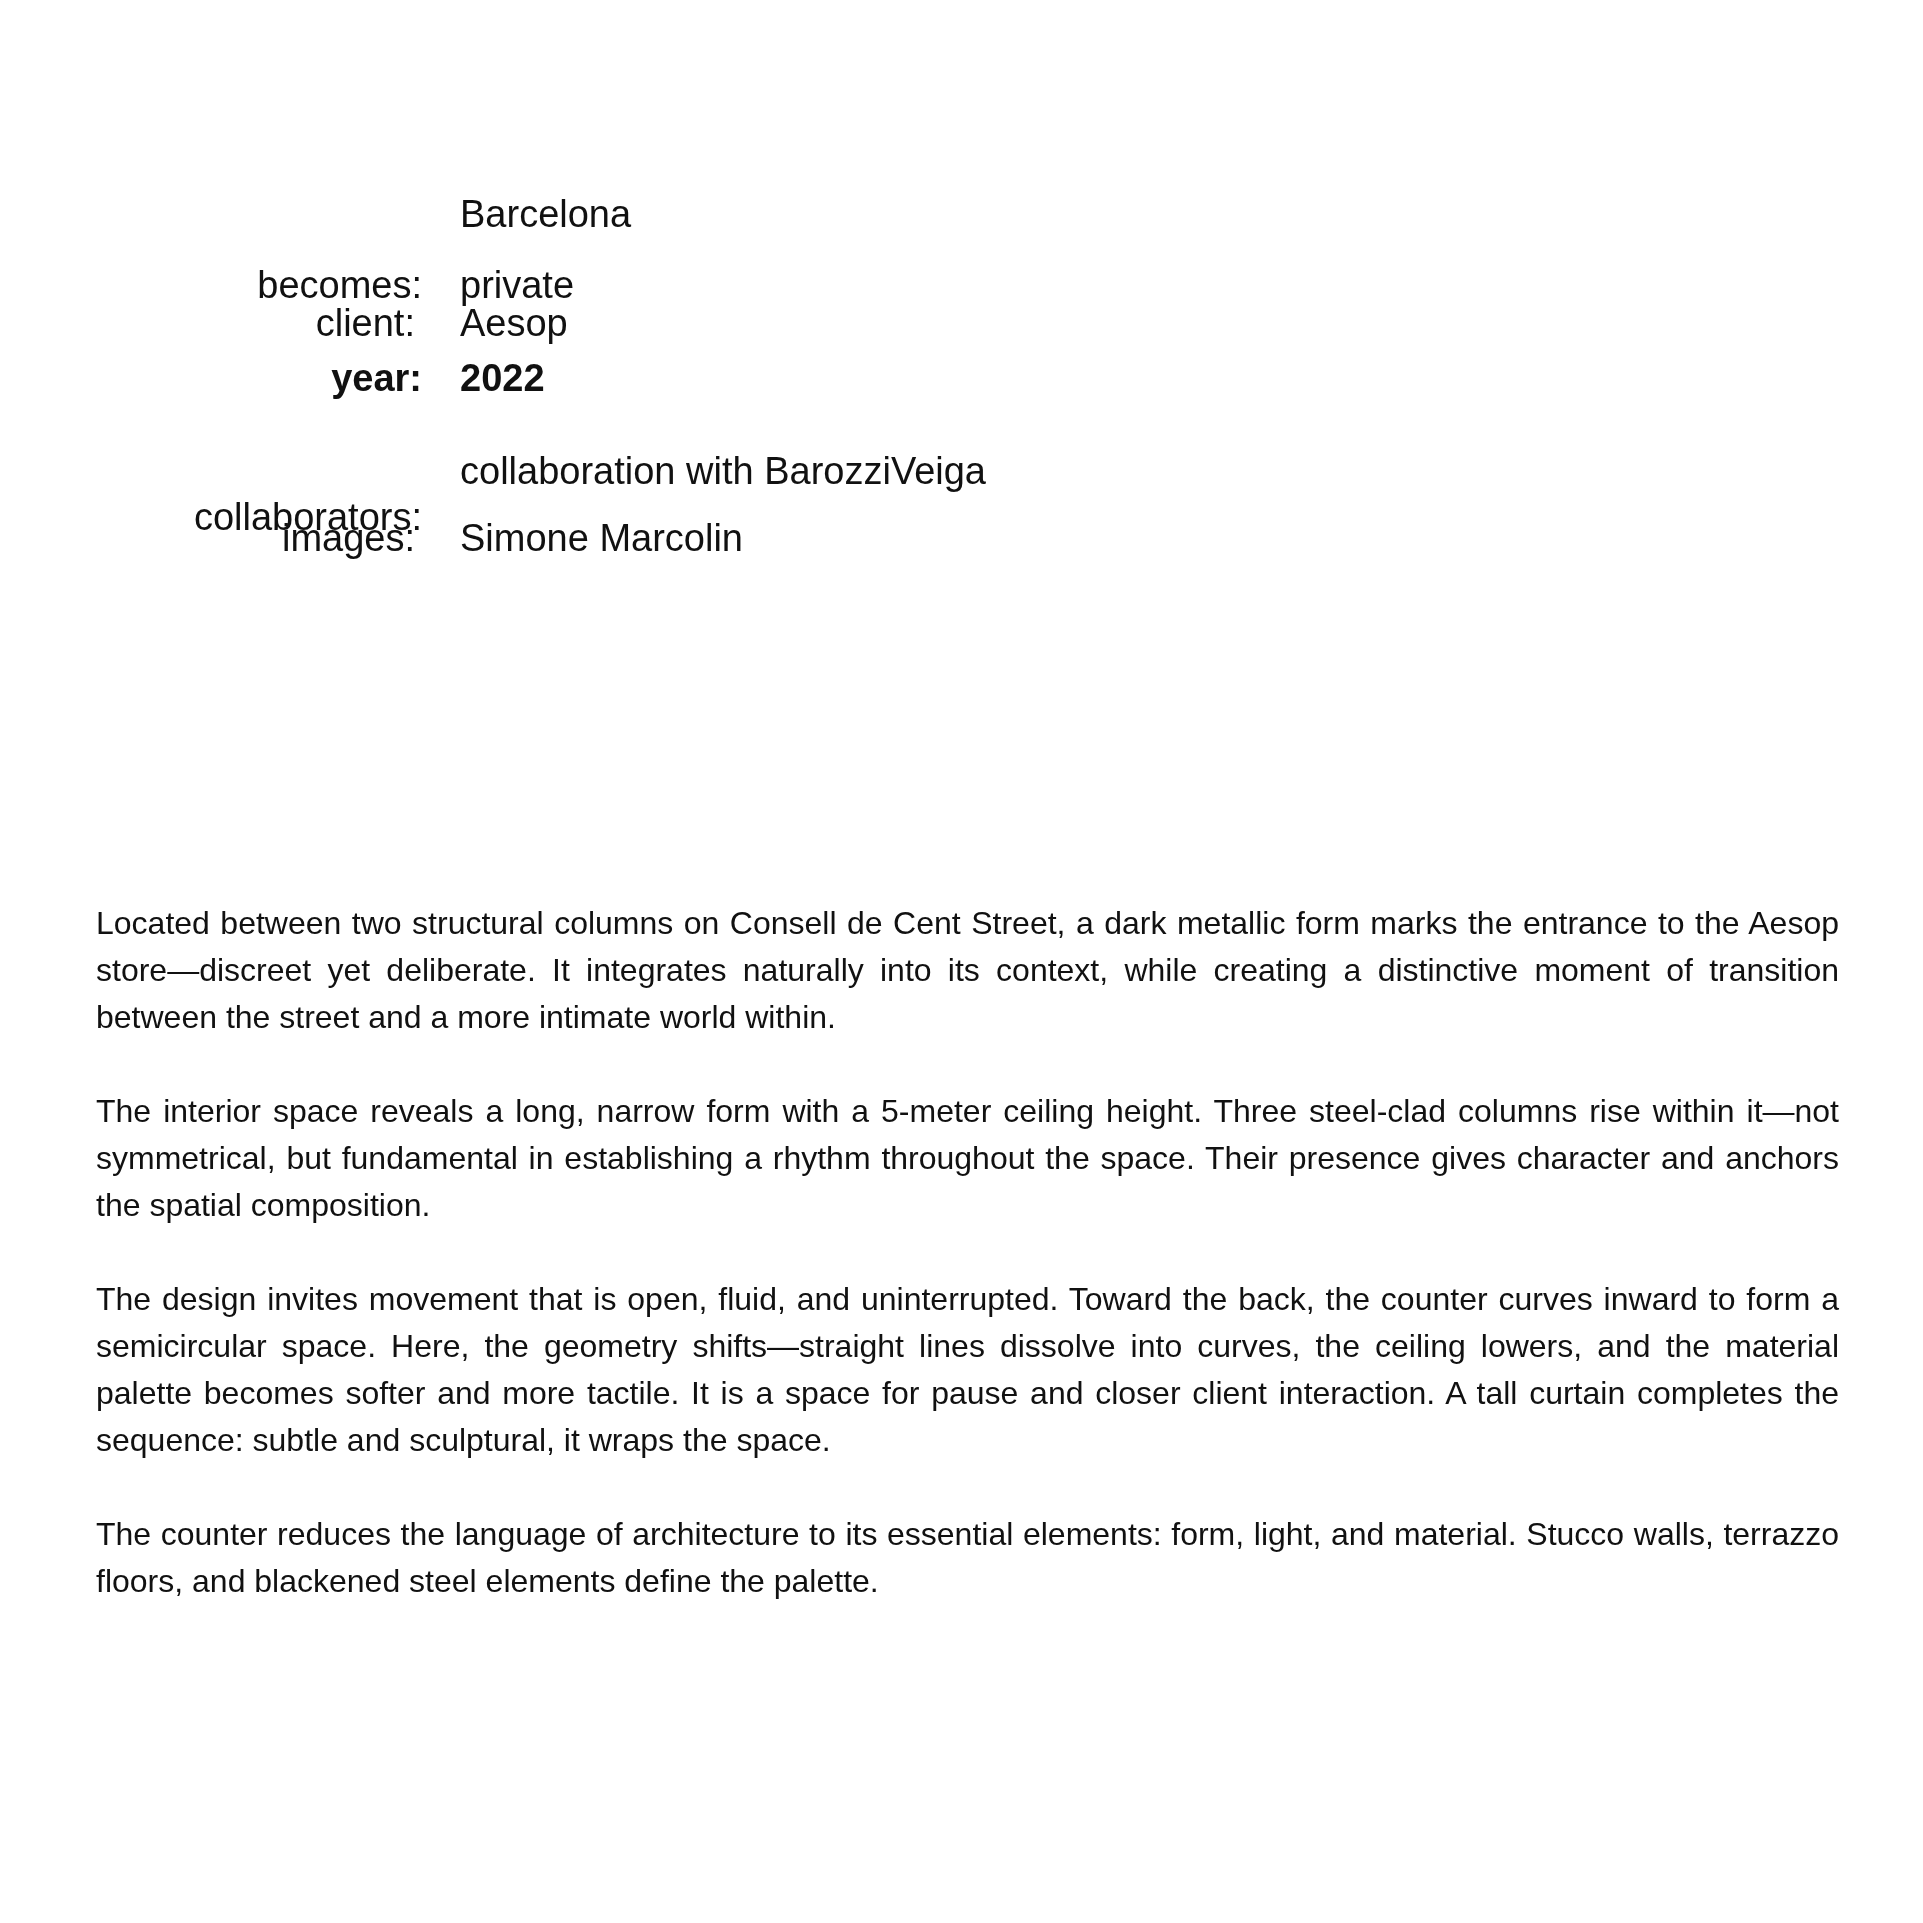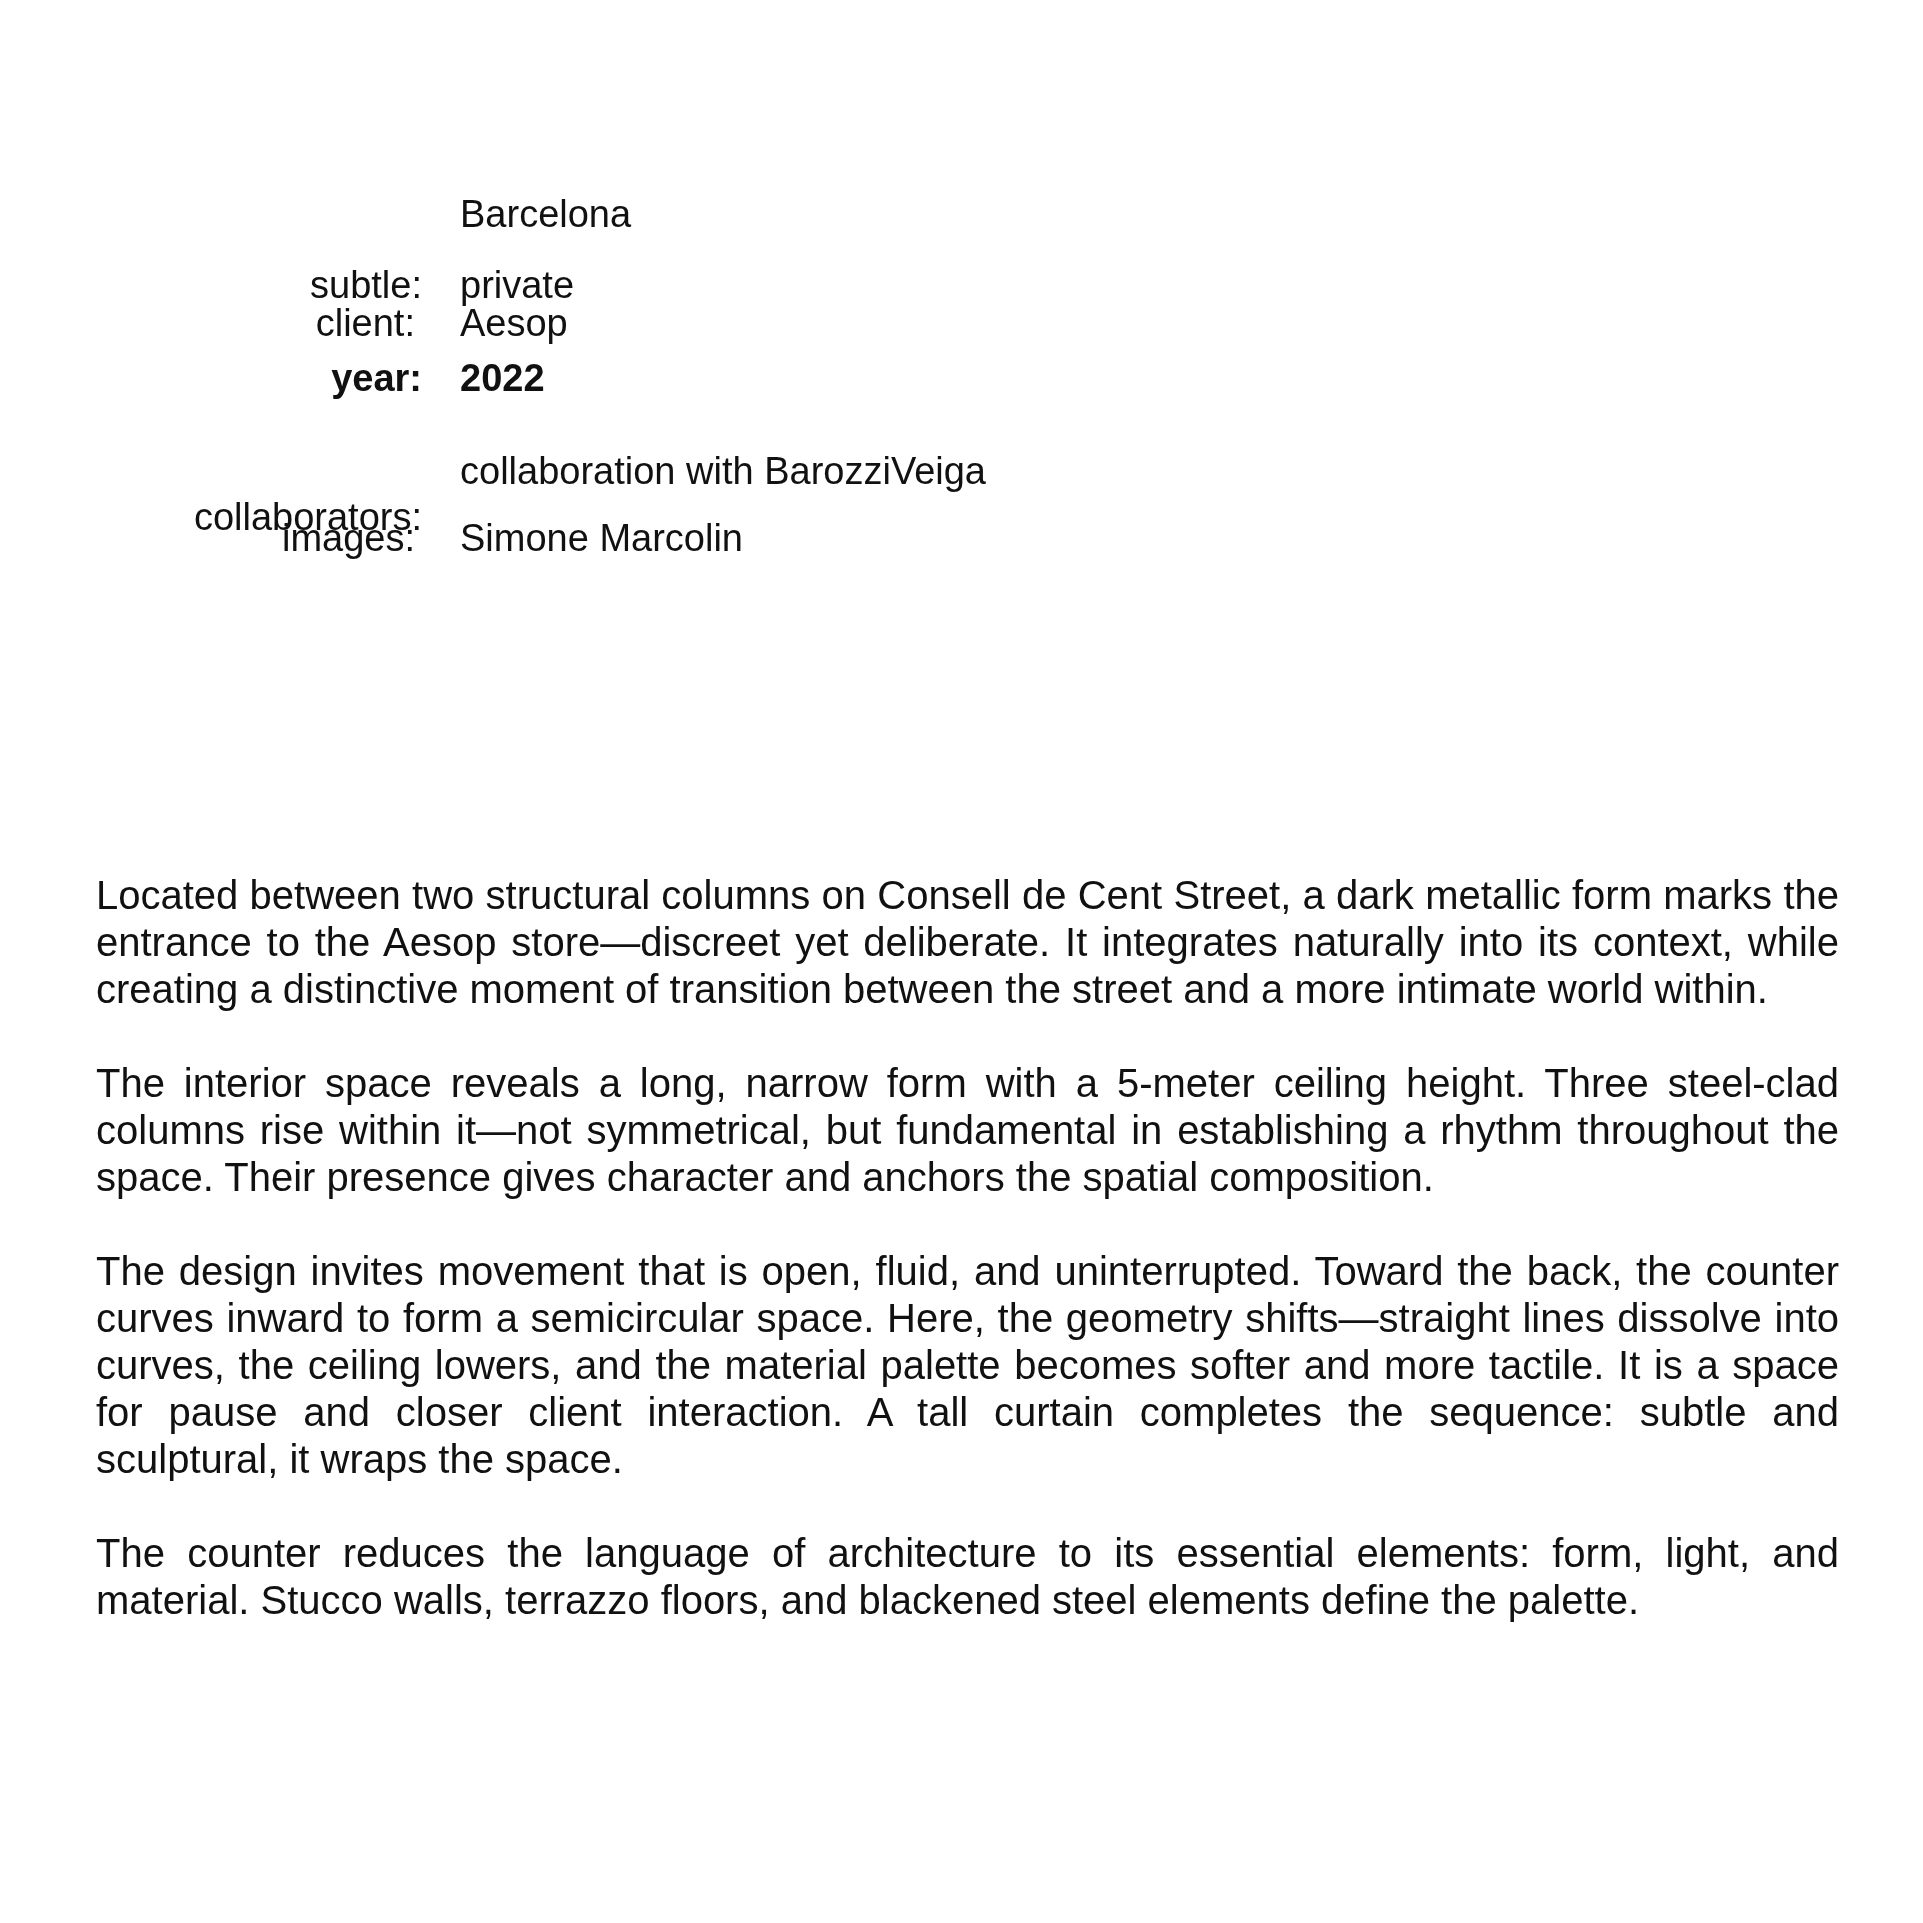--- a/index.html
+++ b/index.html
@@ -37,40 +37,40 @@
       white-space: nowrap;
     }
     .meta-value {
       position: absolute;
       left: 460px;
       white-space: nowrap;
     }
     .body-text {
       position: absolute;
       left: 96px;
-      top: 872px;
+      top: 900px;
       width: 1743px;
-      font-size: 40px;
+      font-size: 32px;
       line-height: 47px;
       text-align: justify;
     }
     .body-text p {
       margin: 0 0 47px 0;
     }
   </style>
 </head>
 <body>
 
 <div class="meta">
   <div class="meta-row" style="top:191px;">
     <span class="meta-value">Barcelona</span>
   </div>
 
   <div class="meta-row" style="top:262px;">
-    <span class="meta-label">subtle:</span>
+    <span class="meta-label">becomes:</span>
     <span class="meta-value">private</span>
   </div>
   <div class="meta-row" style="top:300px;">
     <span class="meta-label" style="margin-right:-415px;">client:</span>
     <span class="meta-value">Aesop</span>
   </div>
   <div class="meta-row" style="top:355px;font-weight:bold;">
     <span class="meta-label">year:</span>
     <span class="meta-value">2022</span>
   </div>

